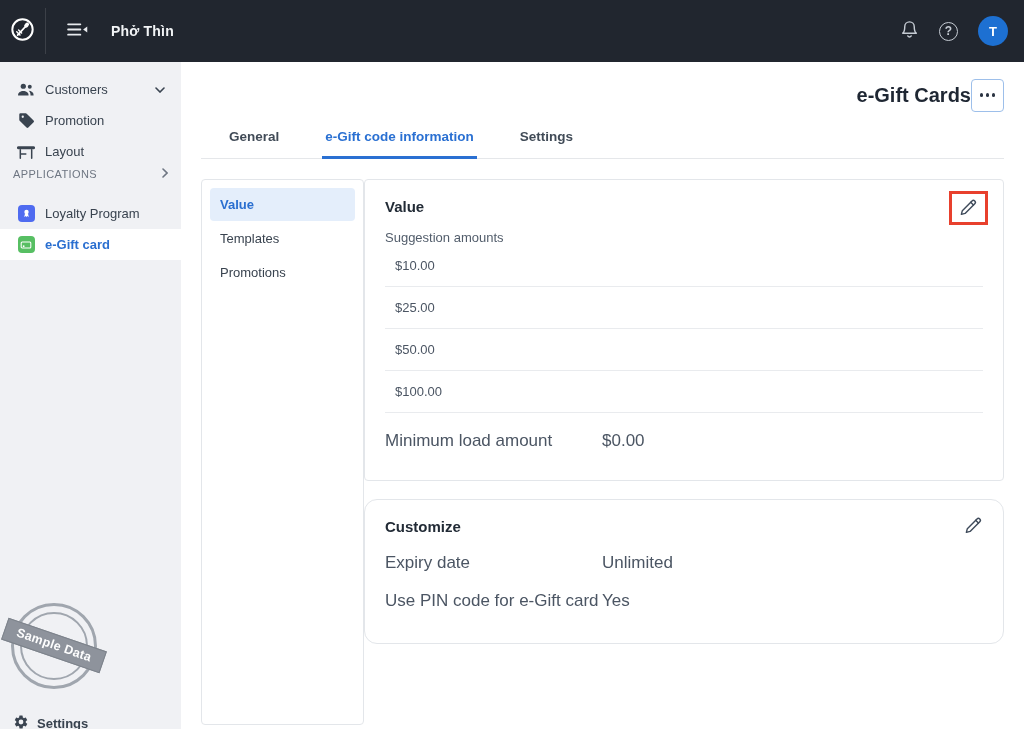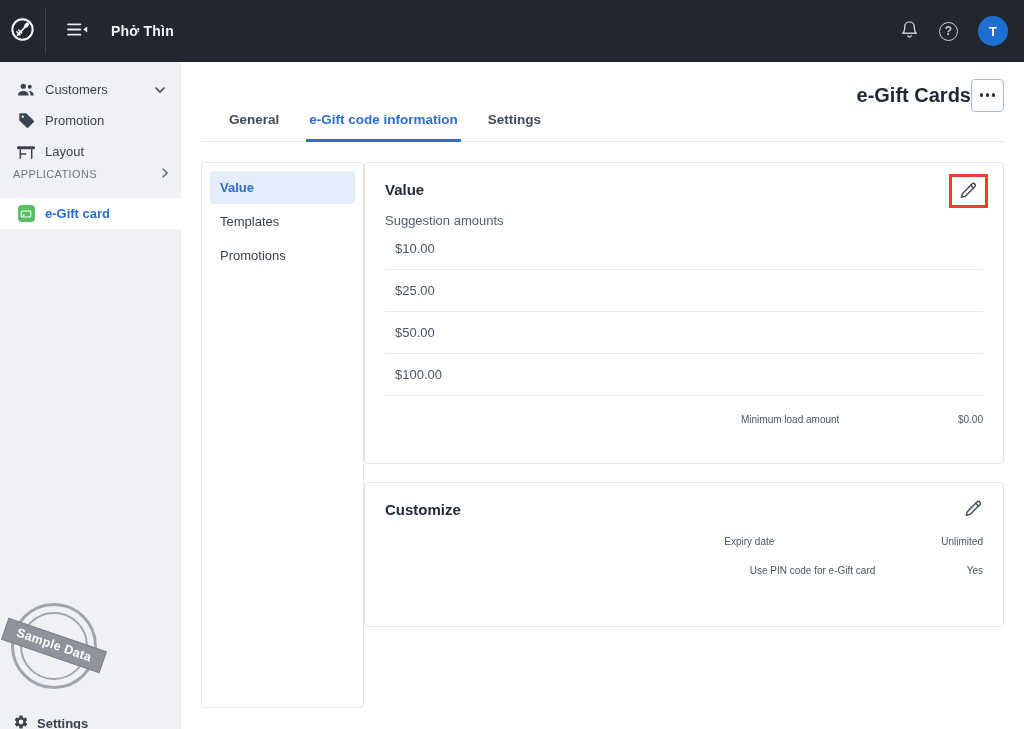--- a/index.html
+++ b/index.html
@@ -49,44 +49,44 @@
   .sidebar-settings .nav-label { margin-left:8px; }
 
   
   .main { flex:1; background:#fff; padding:0 20px; position:relative; }
   .main-header { margin-top:16px; height:34px; display:flex; align-items:center; justify-content:flex-end; }
   .page-title { font-size:20px; font-weight:bold; color:#1f2733; }
   .more-btn { width:33px; height:33px; border:1px solid #9dbfea; border-radius:4px; background:#fff;
               display:flex; align-items:center; justify-content:center; gap:2.5px; cursor:pointer; }
   .more-btn .dot { width:3.5px; height:3.5px; border-radius:50%; background:#2b3442; }
 
-  .tabs { display:flex; gap:24px; padding-left:25px; border-bottom:1px solid #e5e7ea; }
+  .tabs { margin-top:17px; display:flex; gap:40px; padding-left:25px; border-bottom:1px solid #e5e7ea; }
   .tab { font-size:13.5px; font-weight:bold; color:#414b57; padding:0 3px 12px; cursor:pointer;
          border-bottom:3px solid transparent; margin-bottom:-1px; }
   .tab.active { color:#2a70d2; border-bottom-color:#2a70d2; }
 
   .content { display:flex; margin-top:20px; align-items:flex-start; }
 
   .subnav { width:163px; height:546px; border:1px solid #e3e6ea; border-radius:4px; padding:8px; background:#fff; flex:0 0 auto; }
   .subnav-item { font-size:13px; color:#39434f; padding:9px 10px; border-radius:4px; margin-bottom:1px; cursor:pointer; }
   .subnav-item.active { background:#e4eefb; color:#2a6fd0; font-weight:bold; }
 
   .cards-col { flex:1; display:flex; flex-direction:column; gap:18px; }
   .card { border:1px solid #e3e6ea; border-radius:4px; background:#fff; padding:18px 20px 26px; position:relative; }
   .card-title { font-size:15px; font-weight:bold; color:#222b36; }
   .edit-highlight { position:absolute; top:11px; right:15px; border:3px solid #e8402d; padding:4px 7px 2px; }
   .edit-plain { position:absolute; top:16px; right:20px; cursor:pointer; }
   .edit-btn { background:none; border:none; cursor:pointer; padding:0; display:flex; }
 
   .field-label { margin-top:15px; font-size:13px; color:#525d6b; }
   .amount-row { padding:13px 0 13px 10px; border-bottom:1px solid #e9ebee; font-size:13px; color:#4b5563; }
-  .kv-row { display:flex; margin-top:18px; font-size:10px; color:#4b5563;justify-content:flex-end; }
+  .kv-row { display:flex; margin-top:18px; font-size:17px; color:#4b5563; }
   .kv-label { width:217px; flex:0 0 auto; }
   .value-card { min-height:302px; }
-  .customize-card { min-height:145px; }
+  .customize-card { min-height:145px;border-radius:13px; }
 </style>
 </head>
 <body>
 
 <div class="topbar">
   <div class="logo-box">
     <span>
       <svg viewBox="0 0 30 30" width="27" height="27">
         <circle cx="15" cy="15" r="11.3" stroke="#fff" stroke-width="2.2" fill="none"></circle>
         <path d="M9.6 21.2L18.6 11.4" stroke="#fff" stroke-width="2" stroke-linecap="round"></path>
@@ -163,20 +163,31 @@
 
     <div class="section-header">
       <span>APPLICATIONS</span>
       <span class="nav-caret">
         <svg viewBox="0 0 6 10" width="6" height="10" fill="none" stroke="#6e7682" stroke-width="1.6" stroke-linecap="round">
             <path d="M1 1l4 4-4 4"></path>
           </svg>
       </span>
     </div>
 
+    <div class="nav-item">
+      <span class="nav-ic">
+        <span class="app-ic loyalty">
+          <svg viewBox="0 0 16 16" width="11" height="11" fill="#fff">
+            <circle cx="8" cy="5.8" r="3.2"></circle>
+            <path d="M5.8 8.4L4.6 13l2.5-1.3L8 13.6l.9-1.9 2.5 1.3-1.2-4.6z"></path>
+          </svg>
+        </span>
+      </span>
+      <span class="nav-label">Loyalty Program</span>
+    </div>
 
     <div class="nav-item active">
       <span class="nav-ic">
         <span class="app-ic gift">
           <svg viewBox="0 0 16 16" width="12" height="12">
             <rect x="1.6" y="4" width="12.8" height="8" rx="1.3" fill="none" stroke="#fff" stroke-width="1.4"></rect>
             <circle cx="4.9" cy="9.6" r="1.2" fill="#fff"></circle>
           </svg>
         </span>
       </span>

